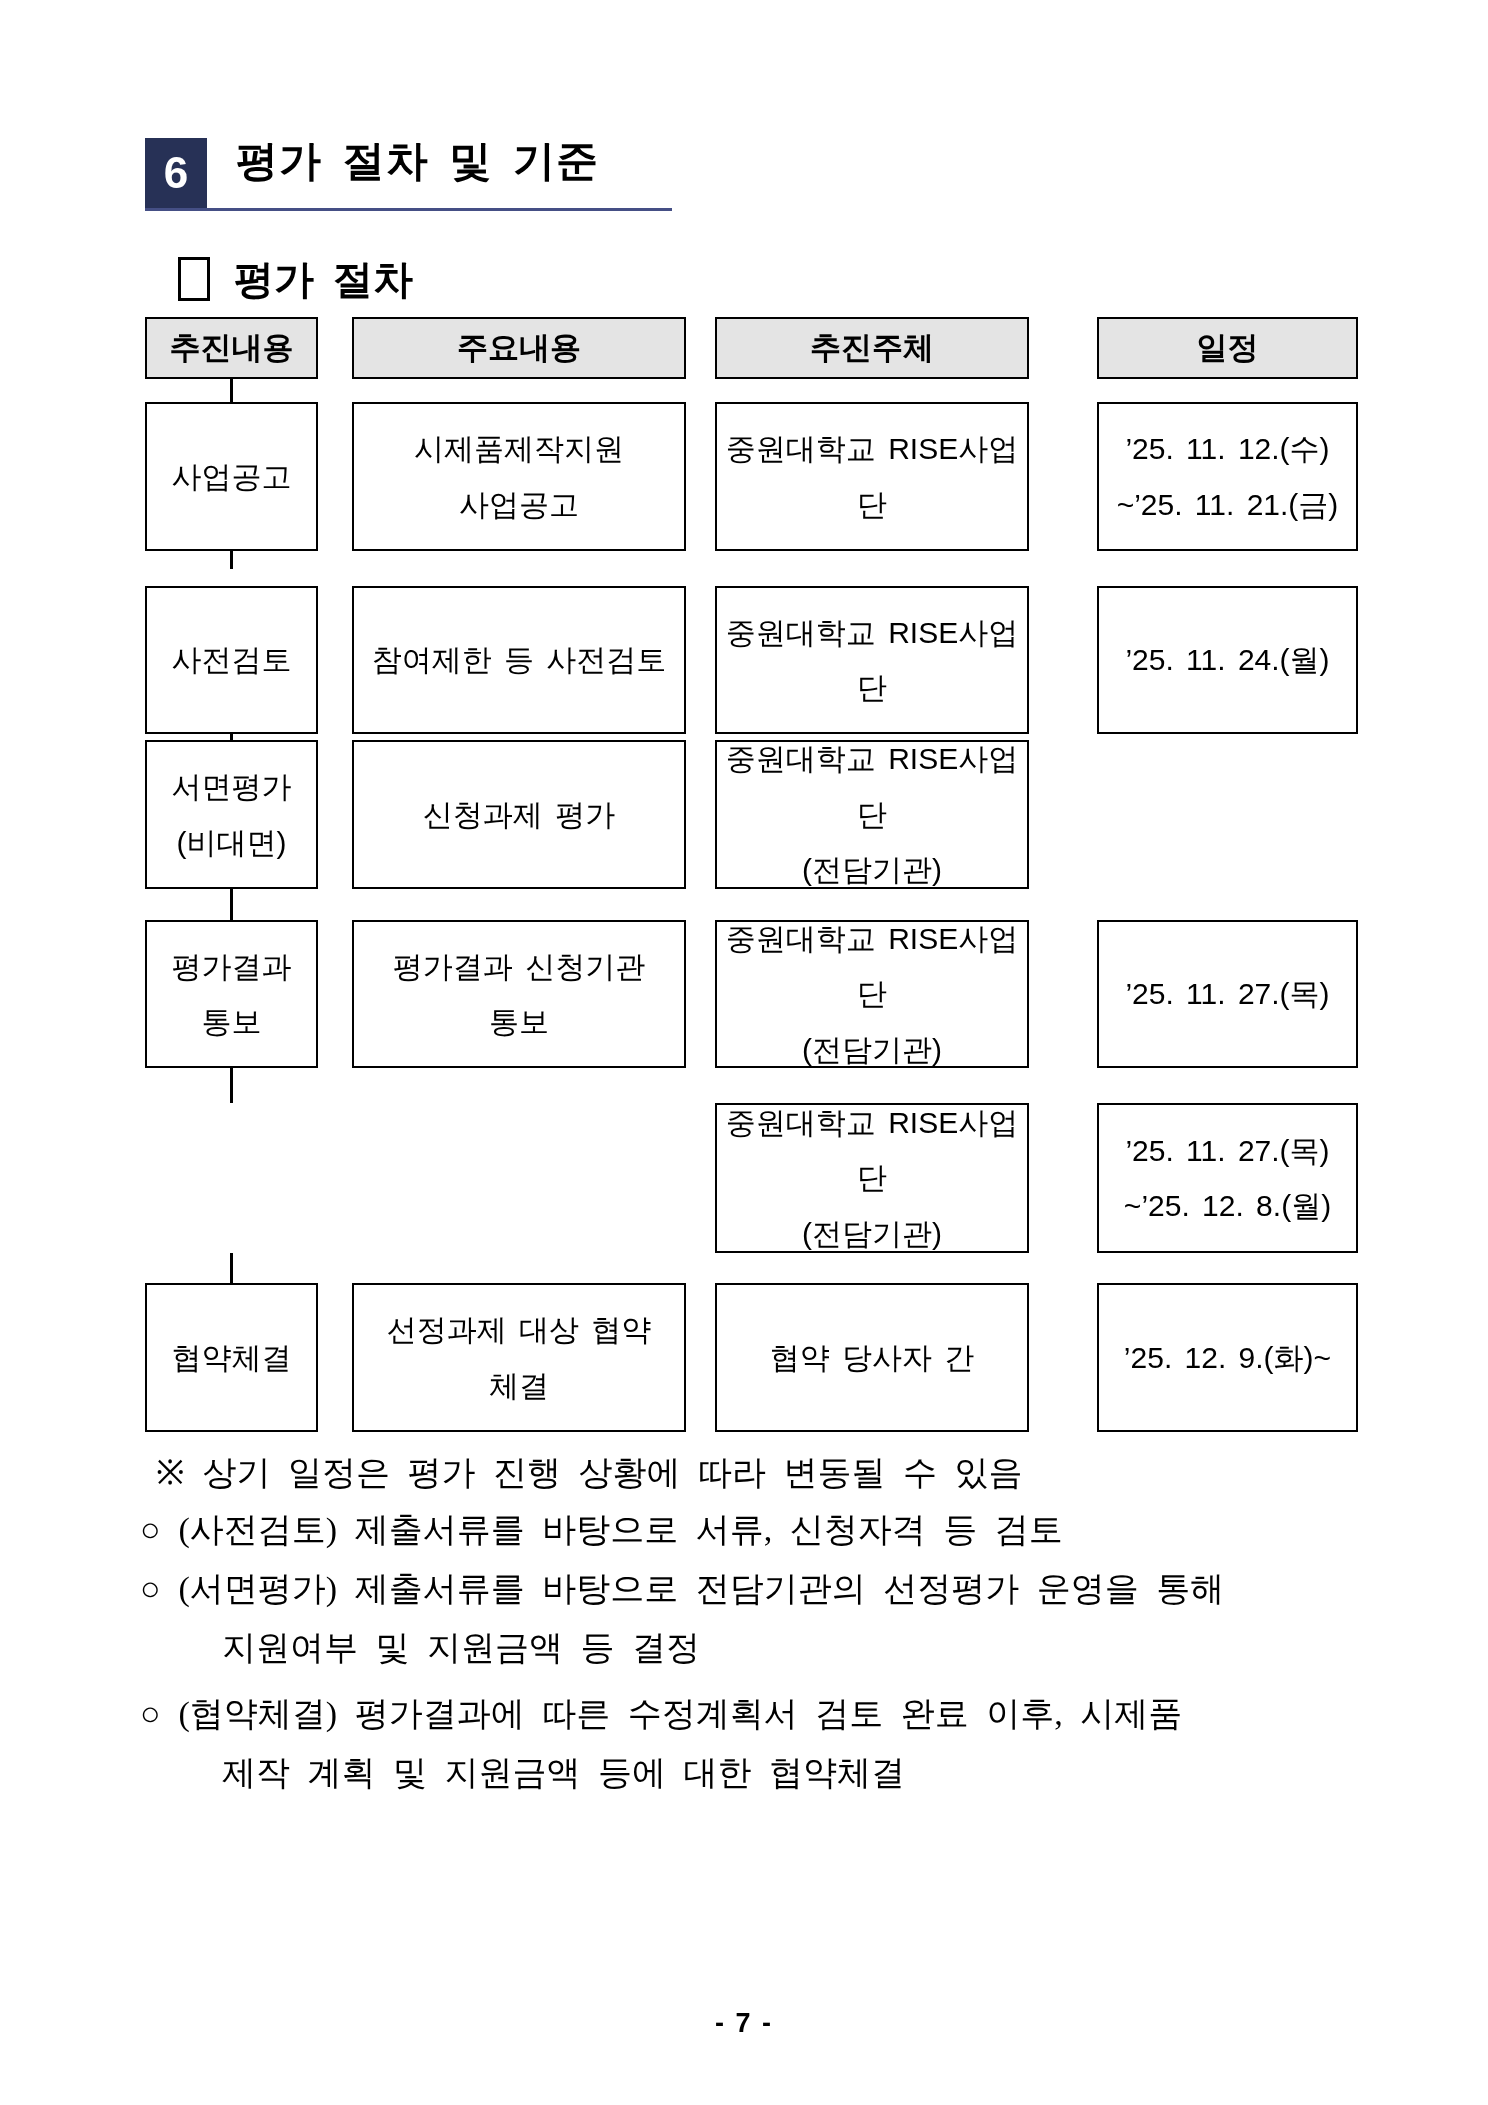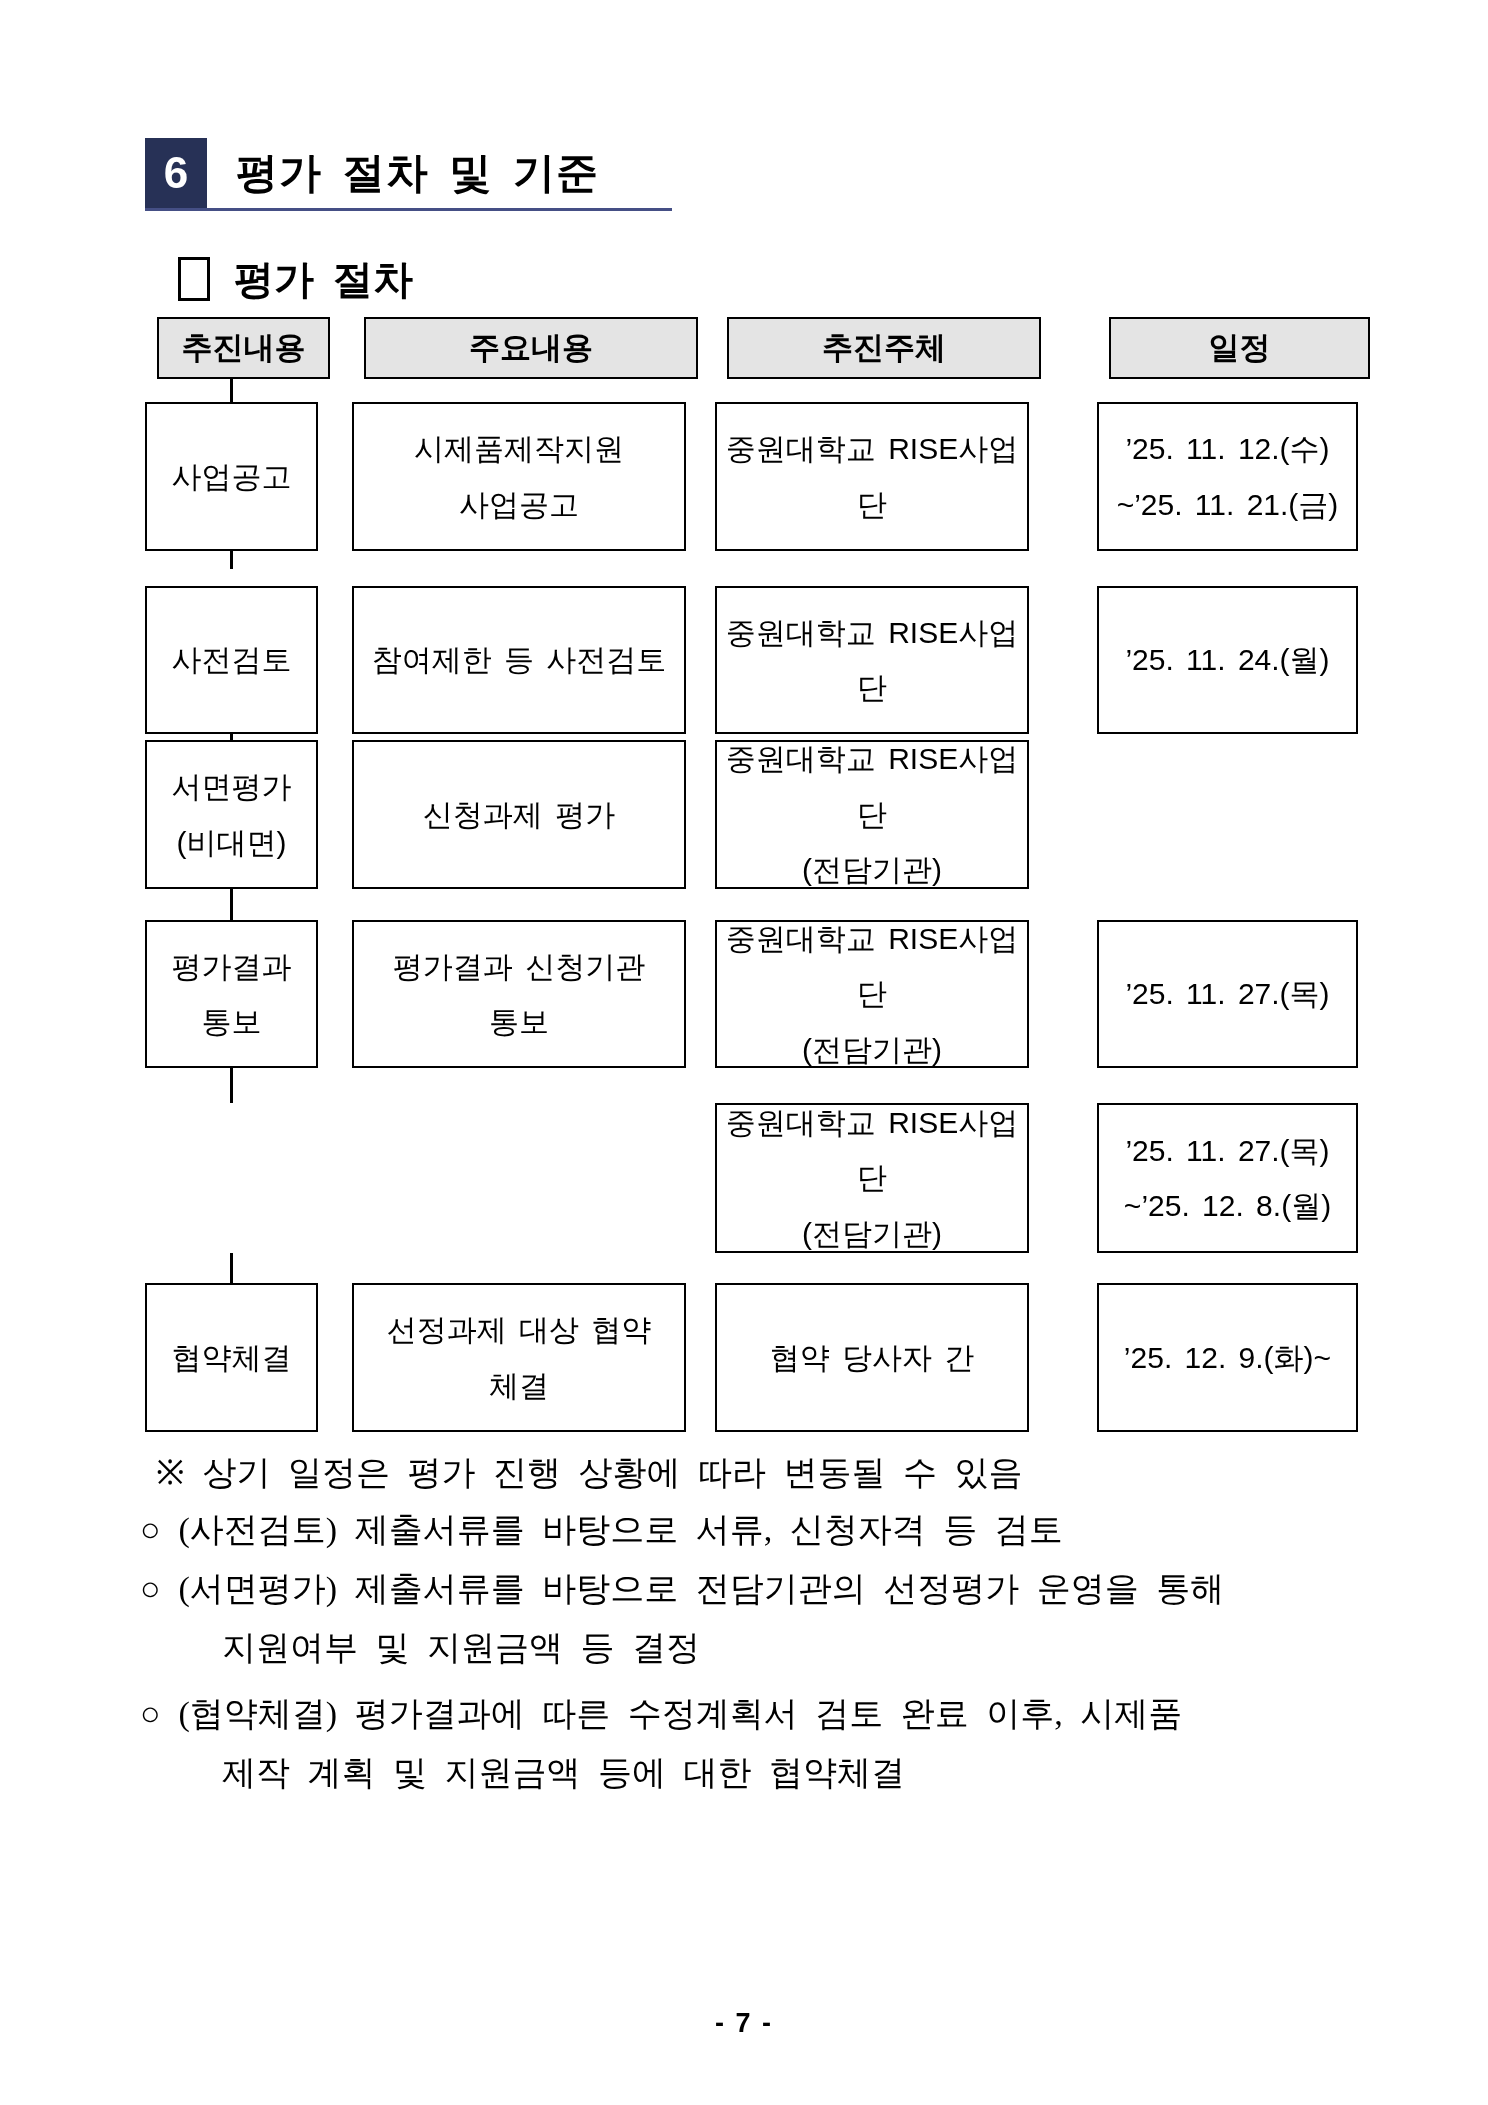--- a/index.html
+++ b/index.html
@@ -7,38 +7,38 @@
     position:relative;width:1488px;height:2105px;background:#ffffff;
     font-family:"Liberation Sans","DejaVu Sans",sans-serif;color:#000;overflow:hidden;
   }
   
   .badge{
     position:absolute;left:145px;top:138px;width:62px;height:70px;
     background:#273156;color:#fff;display:flex;align-items:center;justify-content:center;
     font-size:44px;font-weight:bold;
   }
   .sec-title{
-    position:absolute;left:236px;top:138px;height:70px;display:flex;align-items:center;
+    position:absolute;left:236px;top:126px;height:70px;display:flex;align-items:center;
     font-size:42px;font-weight:bold;letter-spacing:1px;word-spacing:8px;
   }
   .sec-underline{position:absolute;left:145px;top:208px;width:527px;height:3px;background:#454F85;}
   
   .subheading{
     position:absolute;left:142px;top:250px;height:58px;display:flex;align-items:center;
     font-size:40px;font-weight:bold;word-spacing:8px;padding-left:36px;
   }
   .square-bullet{width:32px;height:44px;border:3px solid #000;margin-right:24px;box-sizing:border-box;background:#fff;}
   
   .cell{
     position:absolute;box-sizing:border-box;border:2px solid #000;background:#fff;
     display:flex;align-items:center;justify-content:center;text-align:center;
     font-size:30px;line-height:1.85;word-spacing:4px;
   }
   .cell span{white-space:pre-line;}
-  .hd{background:#E4E4E4;font-weight:bold;font-size:31px;margin-left:12px;}
+  .hd{background:#E4E4E4;font-weight:bold;font-size:31px;}
   .c1{left:145px;width:173px;}
   .c2{left:352px;width:334px;}
   .c3{left:715px;width:314px;}
   .c4{left:1097px;width:261px;}
   .r0{top:317px;height:62px;}
   .r1{top:402px;height:149px;}
   .r2{top:569px;height:148px;margin-top:17px;}
   .r3{top:740px;height:149px;}
   .r4{top:920px;height:148px;}
   .r5{top:1103px;height:150px;}

